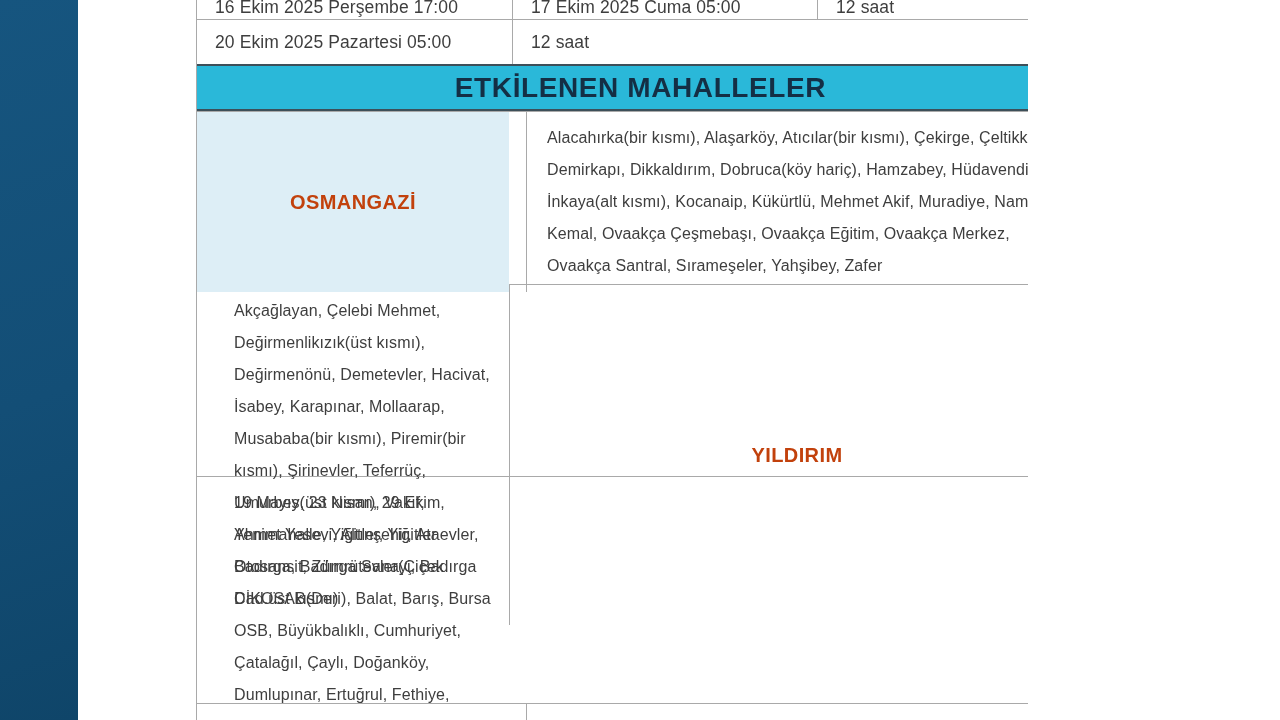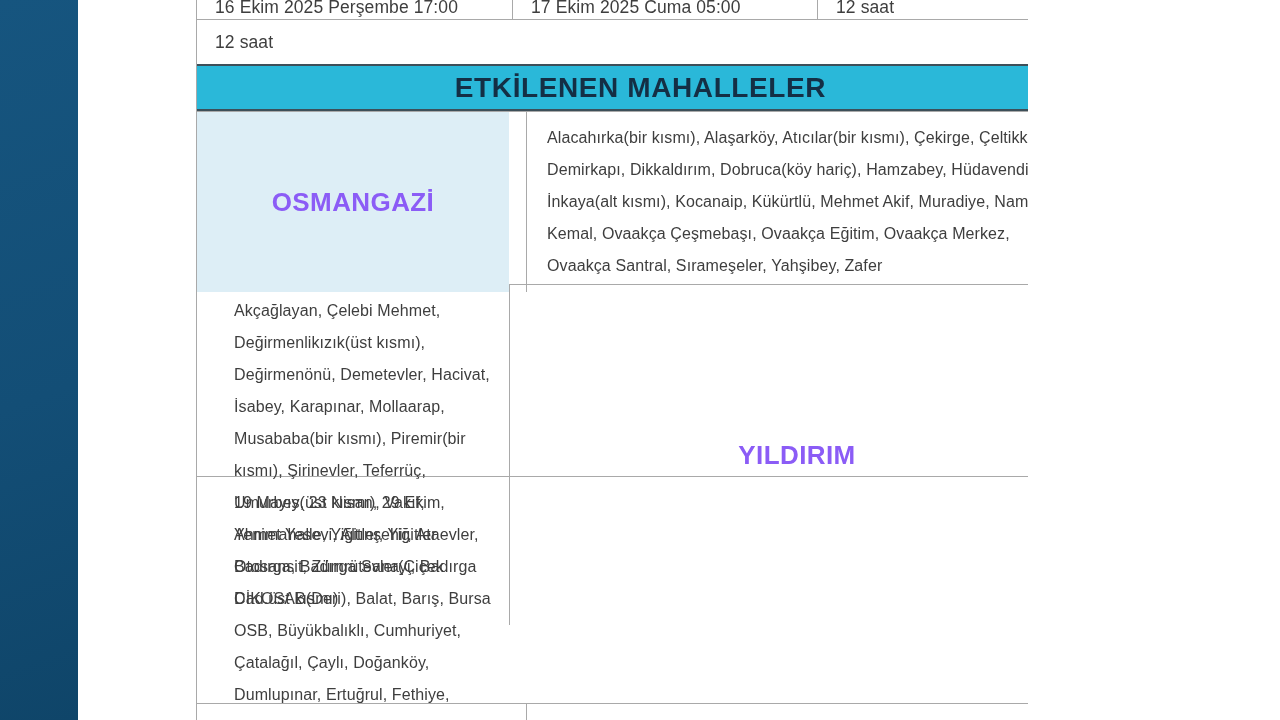--- a/index.html
+++ b/index.html
@@ -59,21 +59,21 @@
     font-size:28px;font-weight:700;color:var(--header-text);letter-spacing:0.6px;
   }
 
   .district-row{grid-template-columns:312px 1fr;}
   .district-row.h1{height:172px;}
   .district-row.h2{height:191px;}
   .district-row.h3{height:226px;}
   .district-row.h4{height:80px;}
   .district-name{
     display:flex;align-items:center;justify-content:center;
-    font-size:26px;font-weight:700;color:#8b5cf6;letter-spacing:0.4px;
+    font-size:20px;font-weight:700;color:#c2410c;letter-spacing:0.4px;
     text-align:left;
   }
   .district-name.hl{background:var(--district-bg);}
   .hoods{
     display:flex;align-items:center;
     padding:10px 18px 10px 20px;
     font-size:16px;line-height:32px;color:var(--text);letter-spacing:0.1px;margin-left:17px;
   }
   .district-row.h4 .hoods{align-items:flex-start;padding-top:7px;}
 </style>
@@ -86,20 +86,21 @@
 
   <div class="table">
 
     <div class="row dates clipped">
       <div class="cell date-cell">16 Ekim 2025 Perşembe 17:00</div>
       <div class="cell date-cell">17 Ekim 2025 Cuma 05:00</div>
       <div class="cell date-cell">12 saat</div>
     </div>
 
     <div class="row dates">
+      <div class="cell date-cell">20 Ekim 2025 Pazartesi 05:00</div>
       <div class="cell date-cell">12 saat</div>
     </div>
 
     <div class="row header-row">
       <div class="header-title">ETKİLENEN MAHALLELER</div>
     </div>
 
     <div class="row district-row h1">
       <div class="cell district-name hl">OSMANGAZİ</div>
       <div class="cell hoods">Alacahırka(bir kısmı), Alaşarköy, Atıcılar(bir kısmı), Çekirge, Çeltikköy, Demirkapı, Dikkaldırım, Dobruca(köy hariç), Hamzabey, Hüdavendigar, İnkaya(alt kısmı), Kocanaip, Kükürtlü, Mehmet Akif, Muradiye, Namık Kemal, Ovaakça Çeşmebaşı, Ovaakça Eğitim, Ovaakça Merkez, Ovaakça Santral, Sırameşeler, Yahşibey, Zafer</div>

